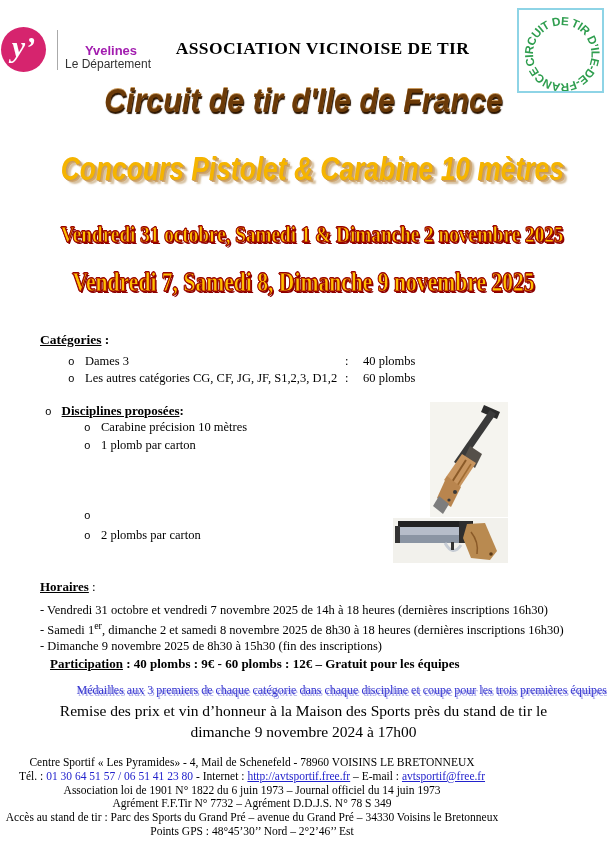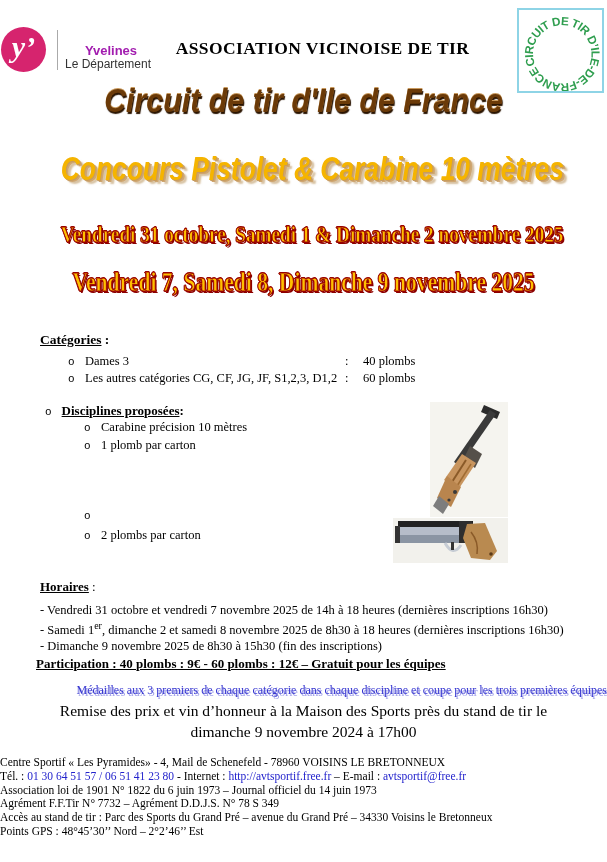--- a/index.html
+++ b/index.html
@@ -46,34 +46,34 @@
   .disc-head { position:absolute; left:45px; top:403px; font:bold 13px "Liberation Serif", serif; }
   .disc-head .u { text-decoration:underline; }
   .disc-head .bullet { font-weight:normal; margin-right:10px; }
   .sub-list { position:absolute; font:12.5px "Liberation Serif", serif; color:#000; }
   .sub-row { display:grid; grid-template-columns:17px auto; height:17.5px; align-items:baseline; }
 
   .img-box { position:absolute; }
 
   .hor-lines { position:absolute; left:40px; top:602px; font:12.5px "Liberation Serif", serif;
     line-height:16px; color:#000; }
-  .participation { position:absolute; left:36px; top:656px; font:bold 13px "Liberation Serif", serif;text-decoration:underline; }
+  .participation { position:absolute; left:50px; top:656px; font:bold 13px "Liberation Serif", serif; }
   .participation .u { text-decoration:underline; }
 
   .medals { position:absolute; left:0; top:683px; width:607px; text-align:right;
     font:12px "Liberation Serif", serif; color:#3535d0;
     text-shadow:1.5px 1.5px 0 rgba(130,130,225,.75); }
 
   .remise { position:absolute; left:30px; right:30px; top:700px; text-align:center;
     font:15.5px "Liberation Serif", serif; line-height:21px; color:#000; }
 
-  .footer { position:absolute; left:0; top:756px; width:504px; text-align:left;
+  .footer { position:absolute; left:0; top:756px; width:504px; text-align:center;
     font:11.5px "Liberation Serif", serif; line-height:13.8px; color:#000; }
   .blue { color:#2222cc; }
-  .link { color:#2222cc; cursor:pointer; }
+  .link { color:#2222cc; text-decoration:underline; cursor:pointer; }
 
   sup { font-size:10px; vertical-align:super; }
 </style>
 </head>
 <body>
 
 <div id="page">
 
   <div class="yv-circle">
     <span>y’</span>

